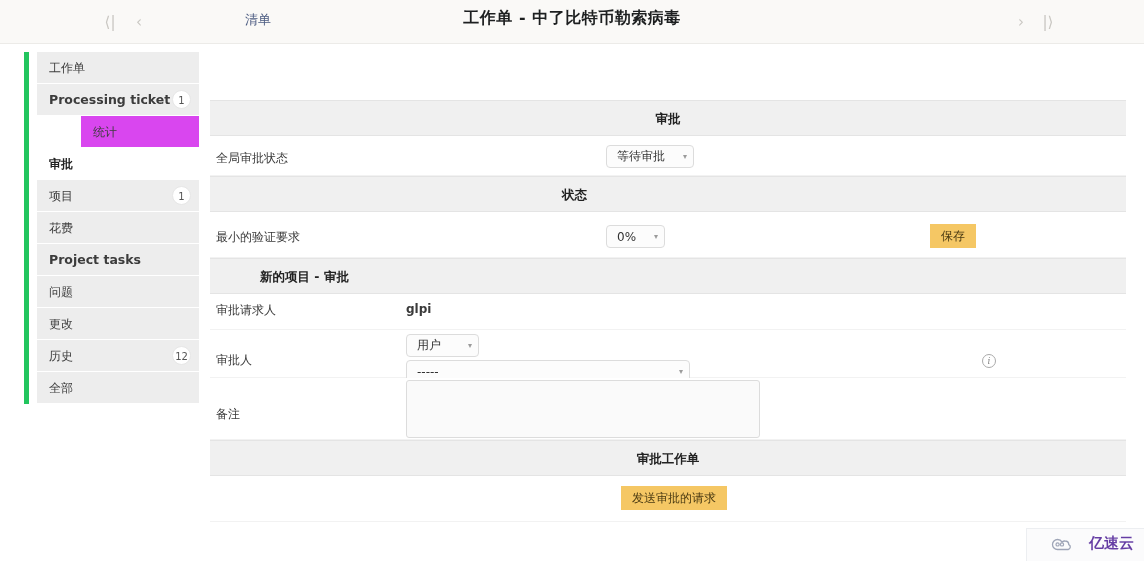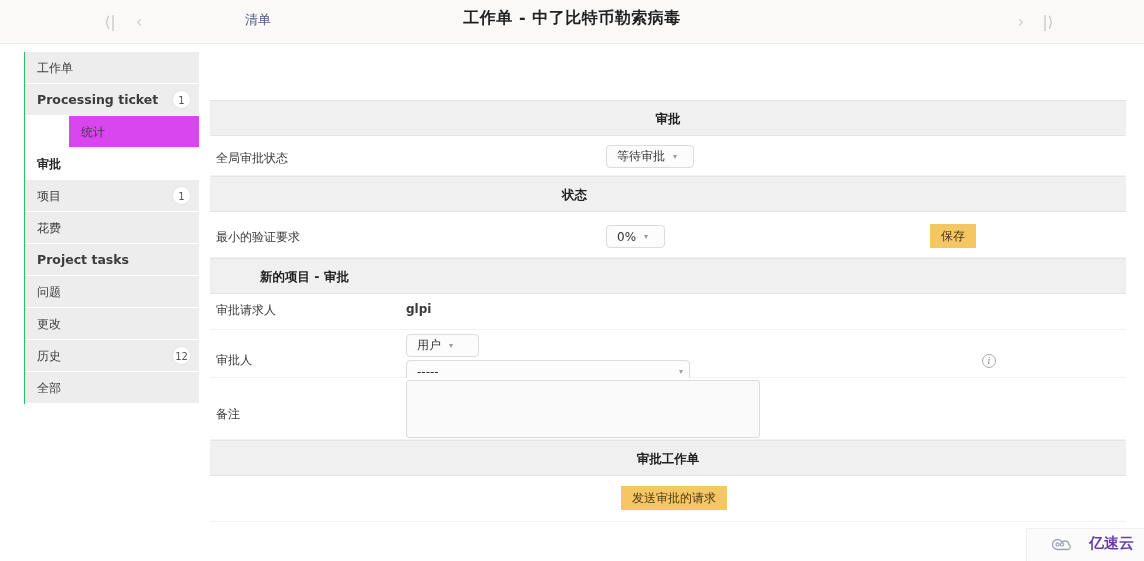--- a/index.html
+++ b/index.html
@@ -54,22 +54,22 @@
   #body-wrap {
     position: relative;
     height: 517px;
   }
 
   
   #sidebar {
     position: absolute;
     left: 24px; top: 8px;
     width: 175px;
-    border-left: 1px solid #22c55e;
-    padding-left: 0;
+    border-left: 5px solid #22c55e;
+    padding-left: 8px;
   }
   .side-item {
     position: relative;
     height: 32px;
     line-height: 32px;
     padding: 0 10px 0 12px;
     background: #ededed;
     border-bottom: 1px solid #ffffff;
     color: #3c3c3c;
     font-size: 12px;
@@ -126,20 +126,21 @@
     font-size: 12px;
     color: #3a3a3a;
   }
   .plain-val { position: absolute; font-size: 12px; color: #3a3a3a; font-weight: bold; }
 
   
   .sel {
     position: absolute;
     display: inline-flex;
     align-items: center;
+    justify-content: space-between;
     background: #fcfcfc;
     border: 1px solid #dcdcdc;
     border-radius: 4px;
     height: 23px;
     padding: 0 6px 0 10px;
     font-size: 12px;
     color: #333;
     cursor: pointer;
     user-select: none;
   }

